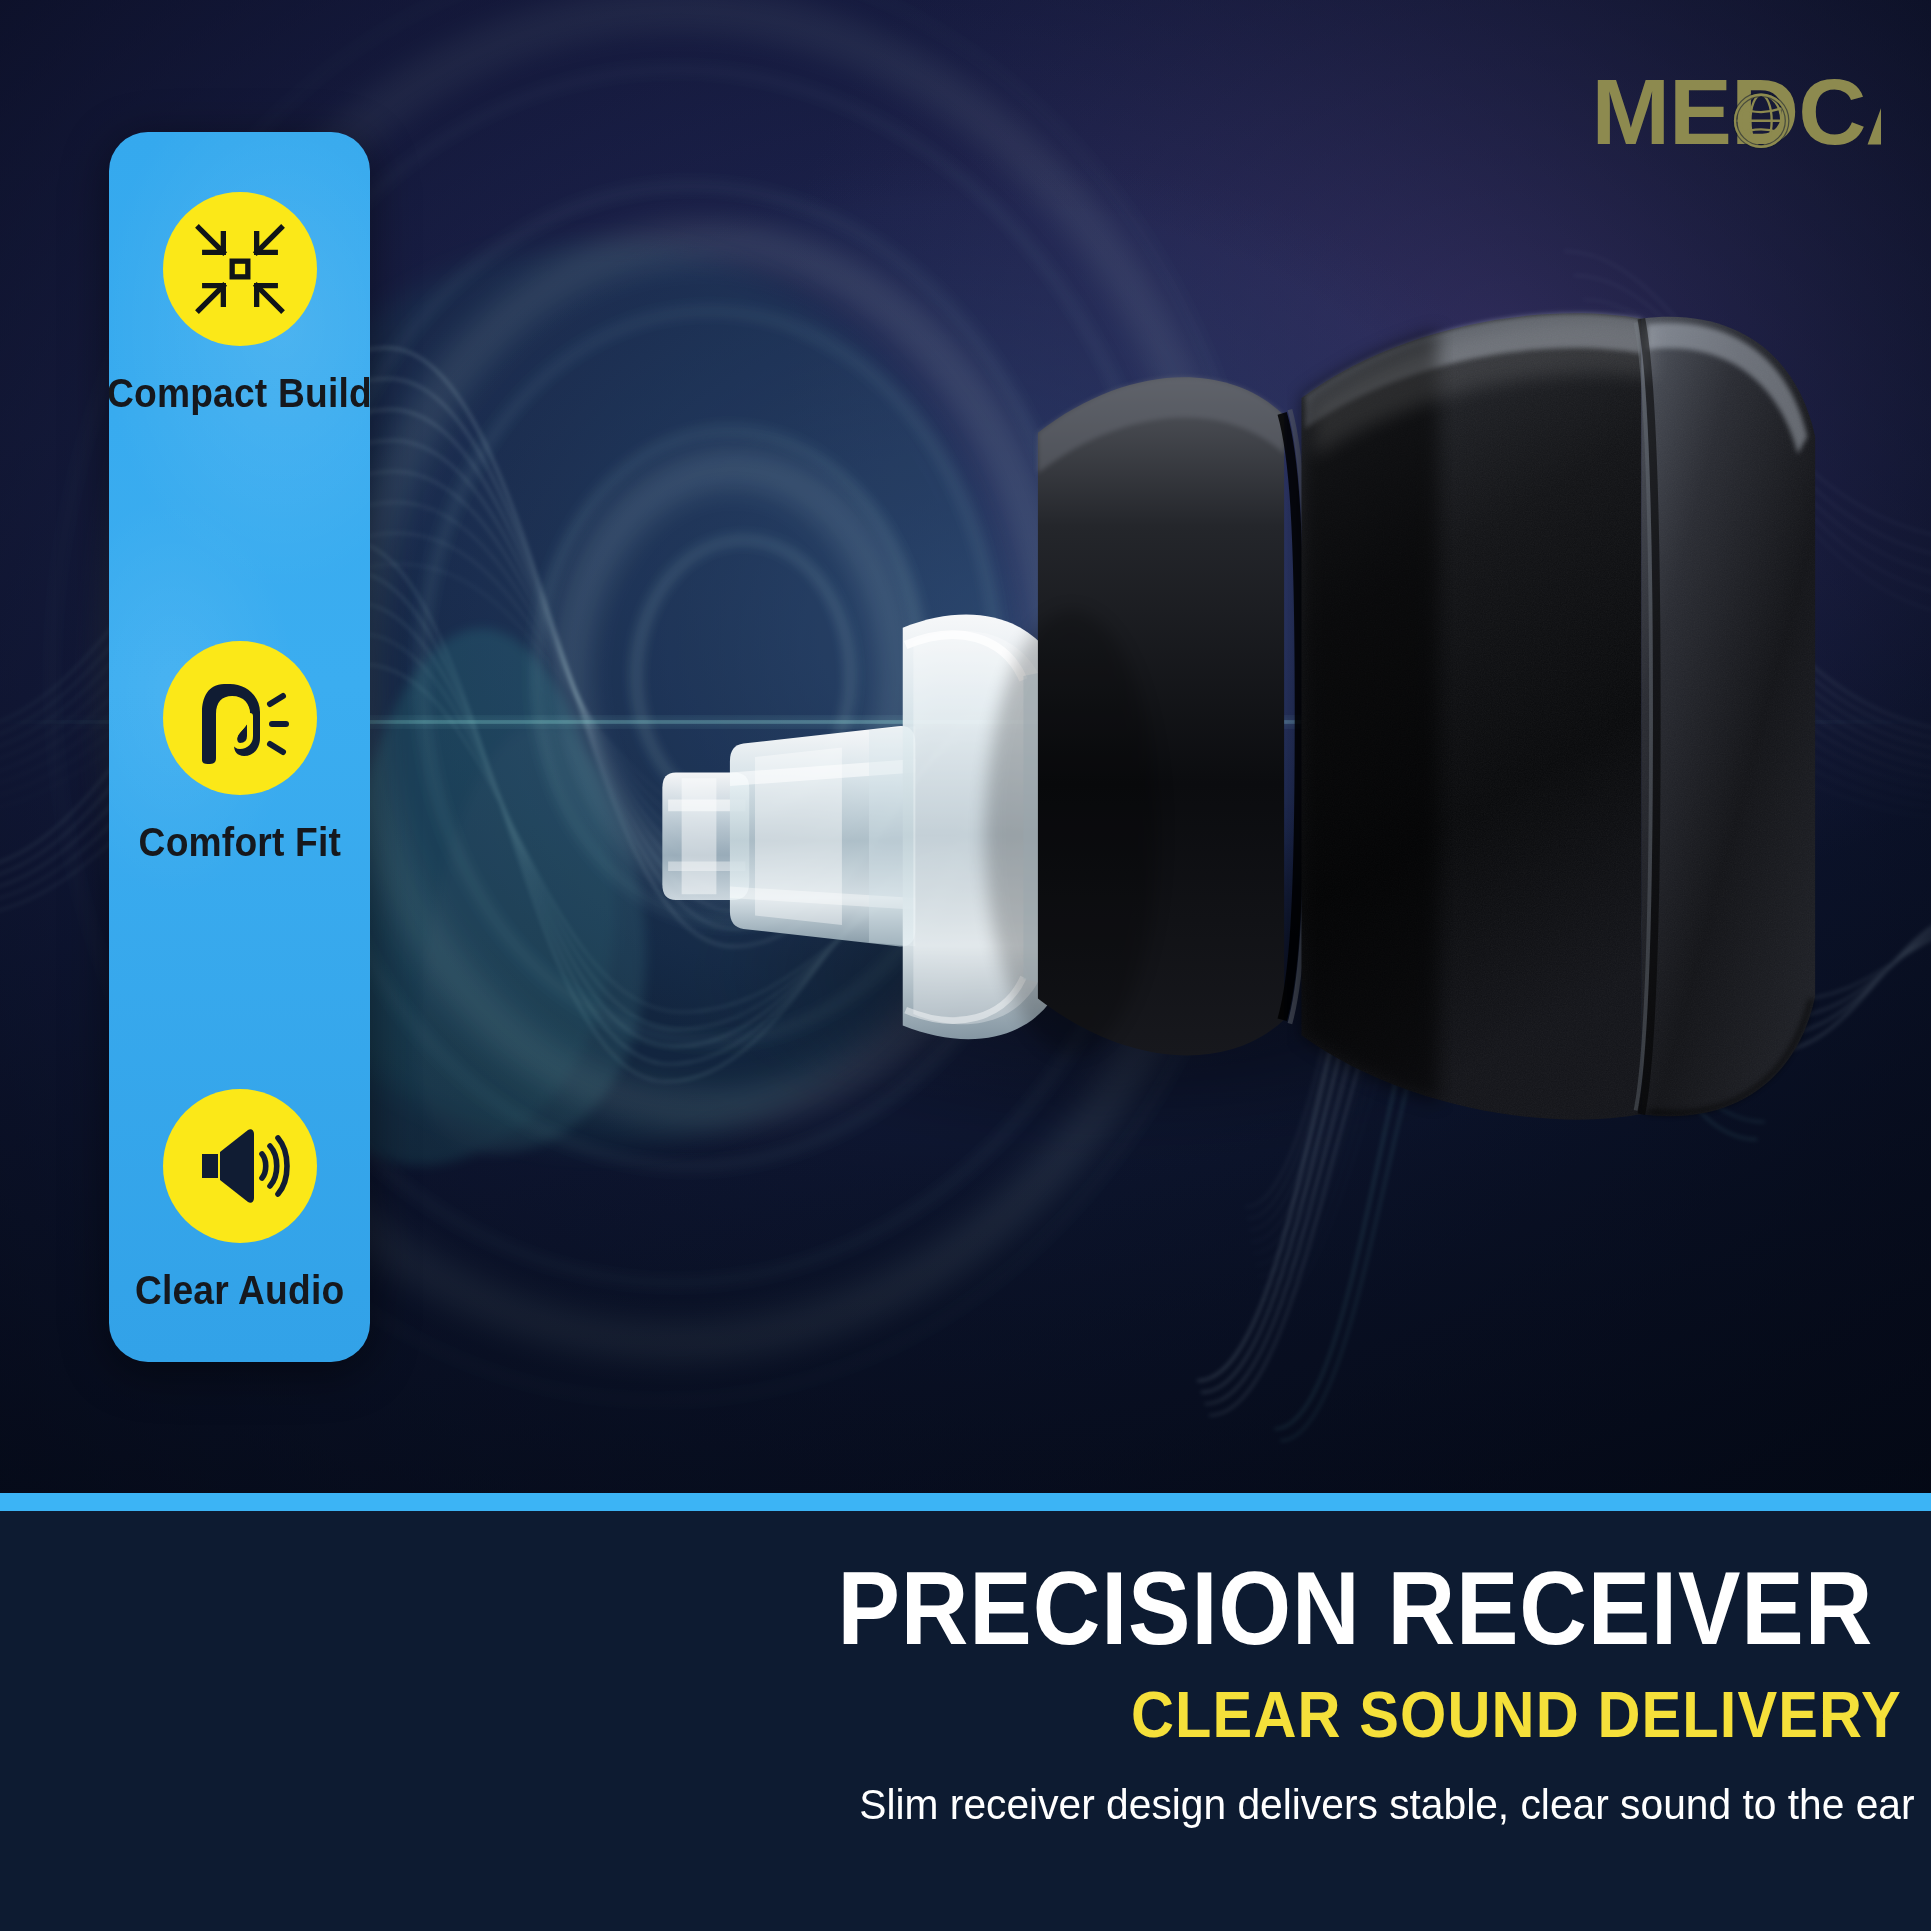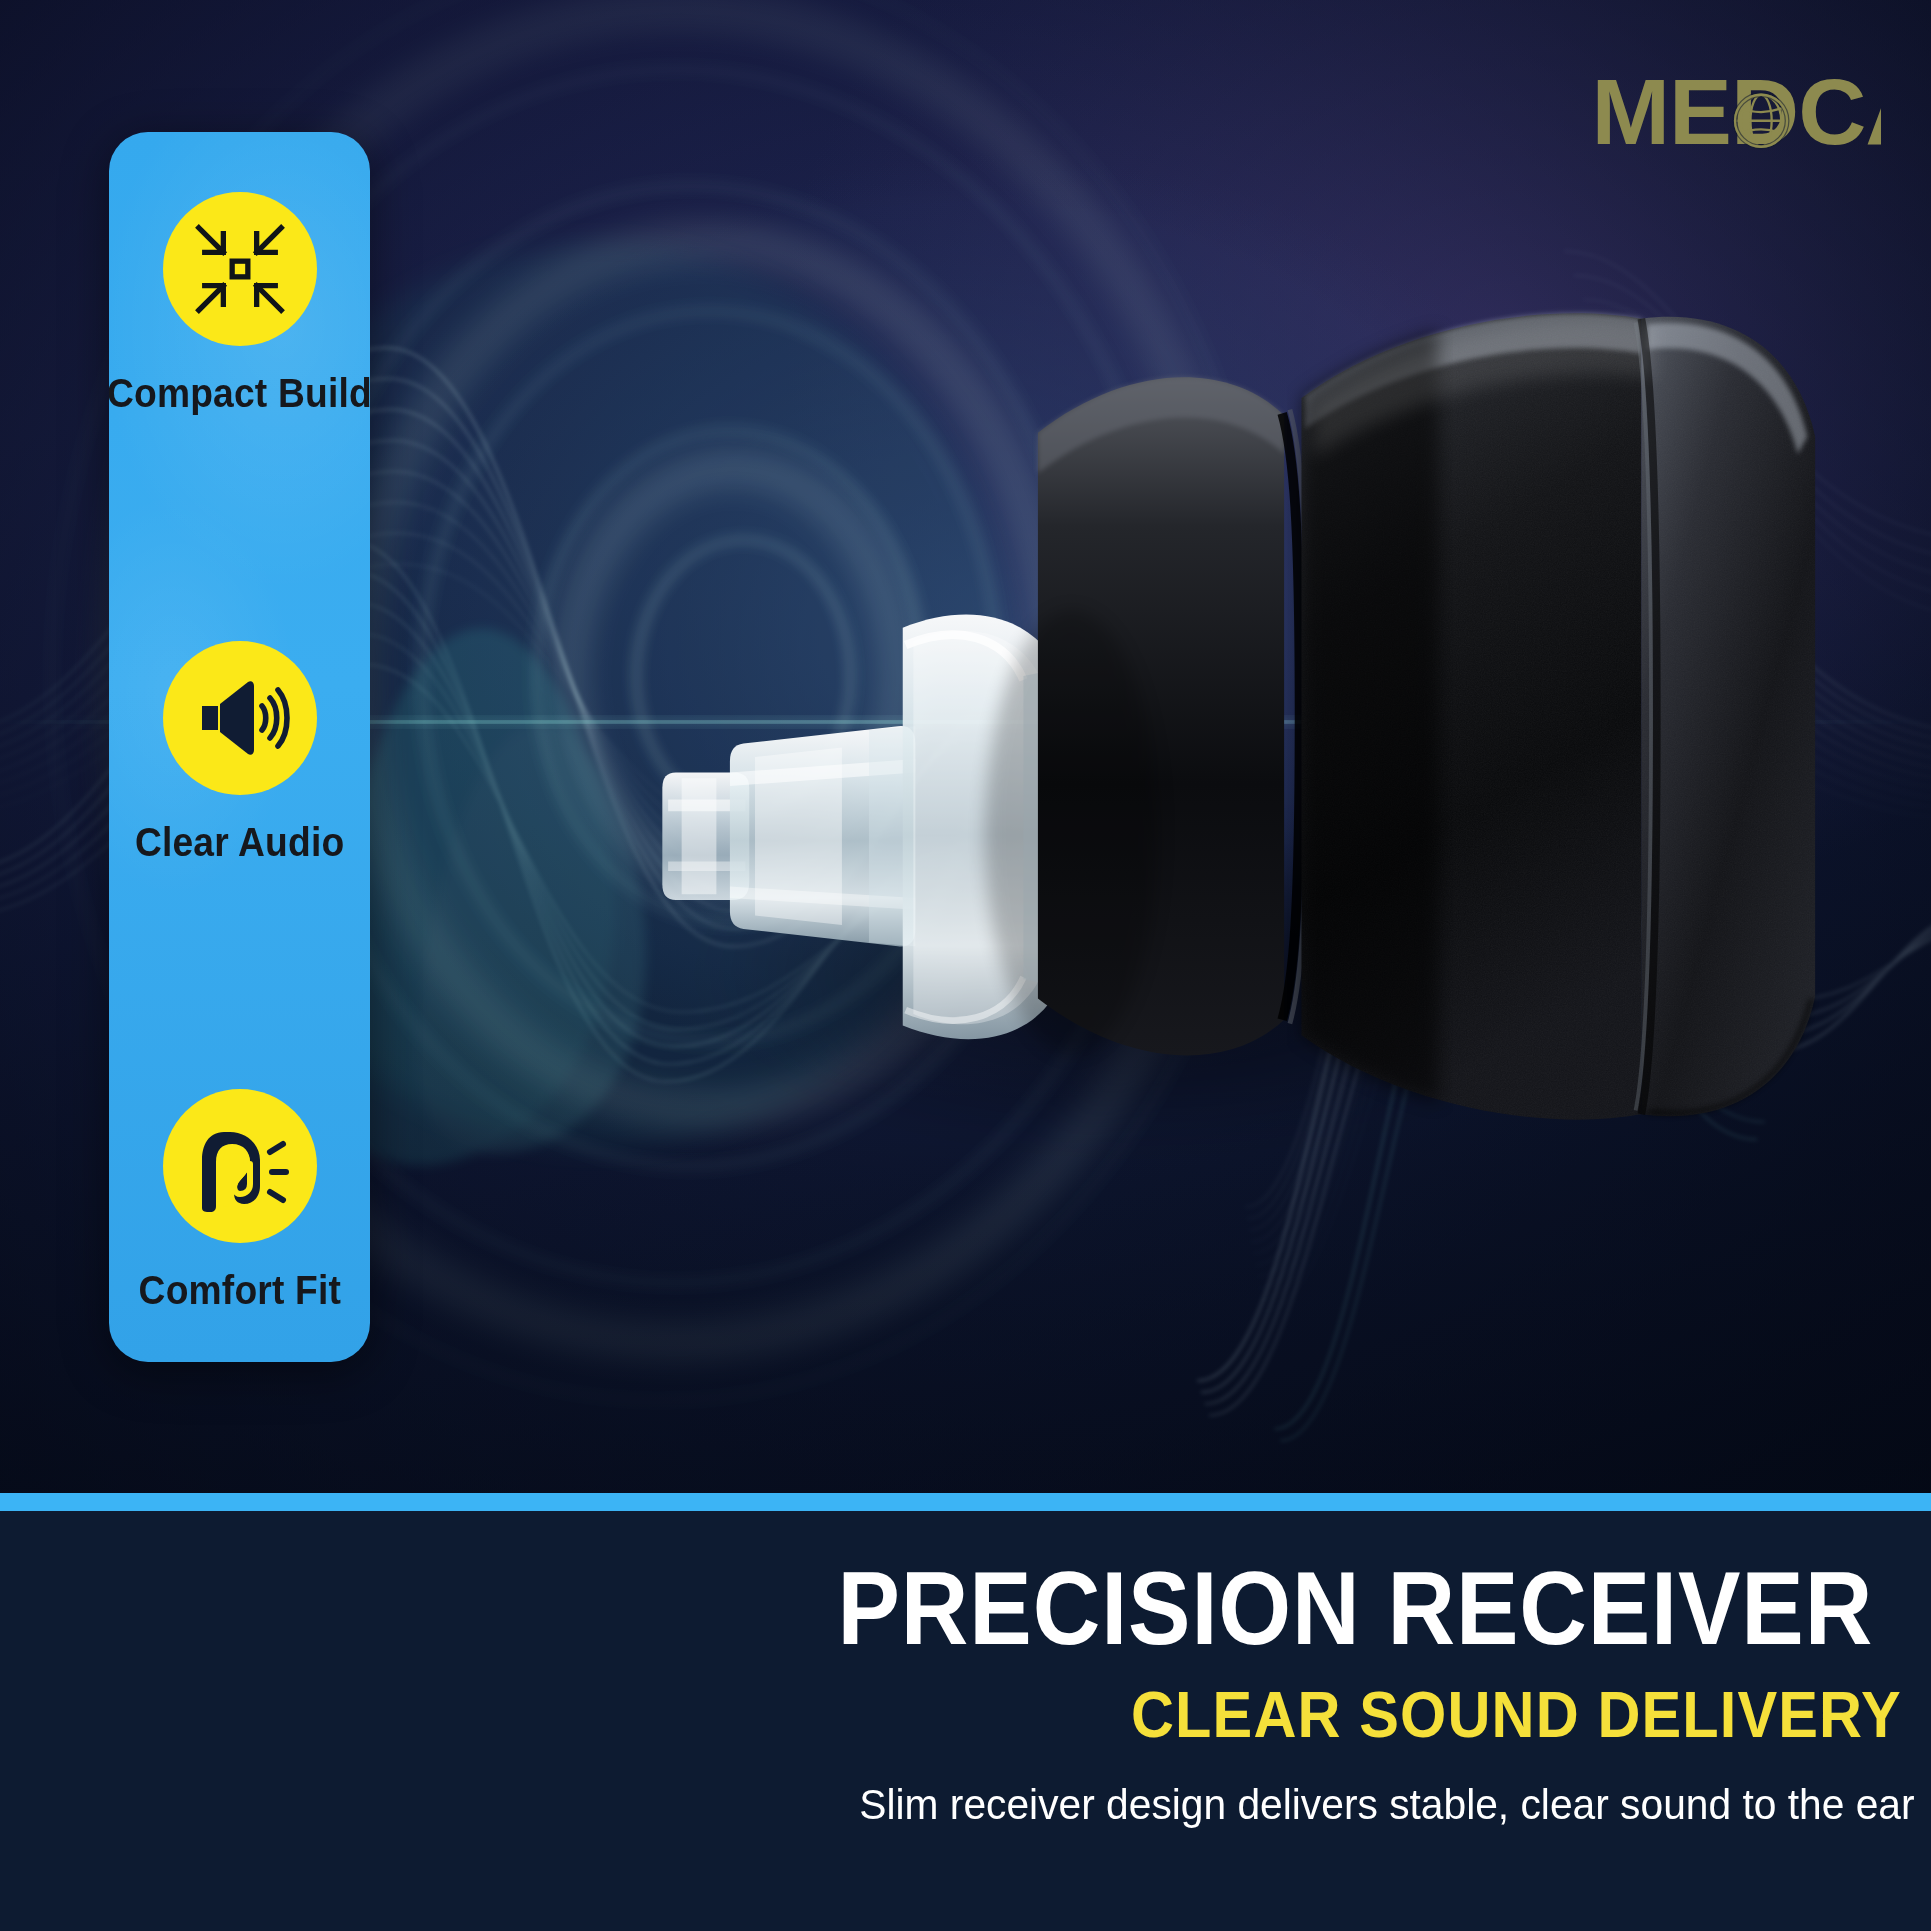--- a/index.html
+++ b/index.html
@@ -397,53 +397,53 @@
             <polyline points="86,67 67,67 67,86"></polyline>
           </svg>
         </div>
         <div class="feature-label">Compact Build</div>
       </div>
 
       <div class="feature">
         <div class="icon-circle">
           <svg width="100" height="100" viewBox="0 0 100 100">
 
+            <path d="M34,16 C 18,16 12,30 12,44 L12,92 C 12,96 16,96 20,96 C 24,96 26,94 26,90 L26,46
+                     C 26,34 32,28 42,28 C 54,28 60,36 60,46 C 60,58 50,62 46,70
+                     C 42,78 44,88 54,88 C 64,88 70,80 70,70 L70,44 C 70,28 56,16 40,16 Z" fill="#101c33"></path>
+
+            <path d="M36,88 L36,46 C 36,38 40,34 46,34 C 53,34 57,40 57,47 C 57,56 48,60 45,67" fill="none" stroke="#fbe818" stroke-width="6" stroke-linecap="round"></path>
+            <path d="M45,67 C 43,72 45,78 50,78 C 56,78 60,74 60,68 L60,48" fill="none" stroke="#fbe818" stroke-width="6" stroke-linecap="round"></path>
+
+            <g stroke="#101c33" stroke-width="6" stroke-linecap="round">
+              <line x1="80" y1="36" x2="93" y2="28"></line>
+              <line x1="82" y1="56" x2="96" y2="56"></line>
+              <line x1="80" y1="76" x2="93" y2="84"></line>
+            </g>
+          </svg>
+        </div>
+        <div class="feature-label">Comfort Fit</div>
+      </div>
+
+      <div class="feature">
+        <div class="icon-circle">
+          <svg width="100" height="100" viewBox="0 0 100 100">
+
             <path d="M12,38 L28,38 L28,62 L12,62 Z" fill="#101c33"></path>
             <path d="M30,36 L30,64 L58,86 C 61,88 64,86 64,82 L64,18 C 64,14 61,12 58,14 Z" fill="#101c33"></path>
 
             <g fill="none" stroke="#101c33" stroke-width="5.6" stroke-linecap="round">
               <path d="M72,38 C 77,44 77,56 72,62"></path>
               <path d="M80,30 C 89,40 89,60 80,70"></path>
               <path d="M88,22 C 100,36 100,64 88,78"></path>
             </g>
           </svg>
         </div>
         <div class="feature-label">Clear Audio</div>
       </div>
-
-      <div class="feature">
-        <div class="icon-circle">
-          <svg width="100" height="100" viewBox="0 0 100 100">
-
-            <path d="M34,16 C 18,16 12,30 12,44 L12,92 C 12,96 16,96 20,96 C 24,96 26,94 26,90 L26,46
-                     C 26,34 32,28 42,28 C 54,28 60,36 60,46 C 60,58 50,62 46,70
-                     C 42,78 44,88 54,88 C 64,88 70,80 70,70 L70,44 C 70,28 56,16 40,16 Z" fill="#101c33"></path>
-
-            <path d="M36,88 L36,46 C 36,38 40,34 46,34 C 53,34 57,40 57,47 C 57,56 48,60 45,67" fill="none" stroke="#fbe818" stroke-width="6" stroke-linecap="round"></path>
-            <path d="M45,67 C 43,72 45,78 50,78 C 56,78 60,74 60,68 L60,48" fill="none" stroke="#fbe818" stroke-width="6" stroke-linecap="round"></path>
-
-            <g stroke="#101c33" stroke-width="6" stroke-linecap="round">
-              <line x1="80" y1="36" x2="93" y2="28"></line>
-              <line x1="82" y1="56" x2="96" y2="56"></line>
-              <line x1="80" y1="76" x2="93" y2="84"></line>
-            </g>
-          </svg>
-        </div>
-        <div class="feature-label">Comfort Fit</div>
-      </div>
     </div>
   </div>
 
   <div class="divider"></div>
 
   <div class="caption">
     <div class="cap-title">PRECISION RECEIVER</div>
     <div class="cap-sub">CLEAR SOUND DELIVERY</div>
     <div class="cap-desc">Slim receiver design delivers stable, clear sound to the ear</div>
   </div>

